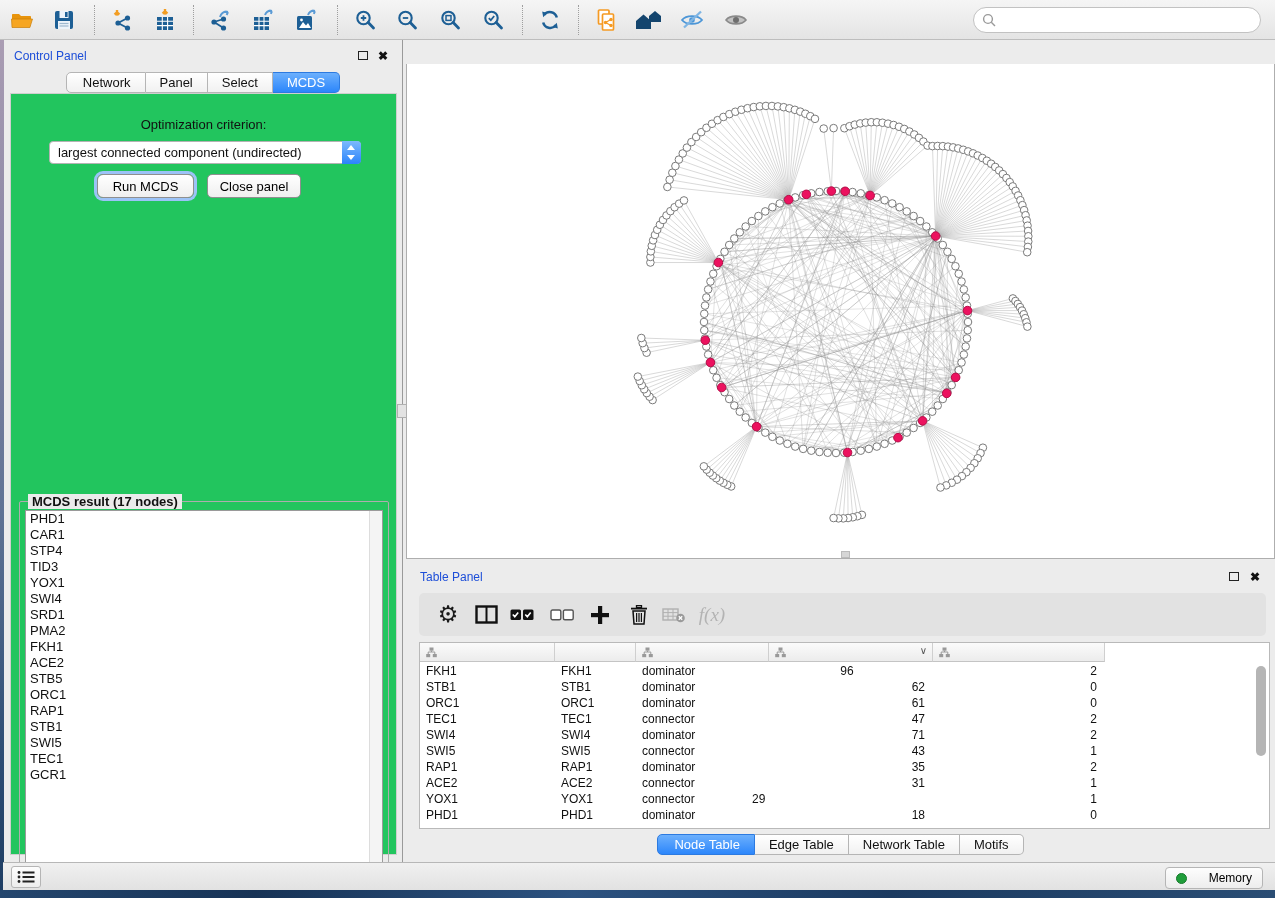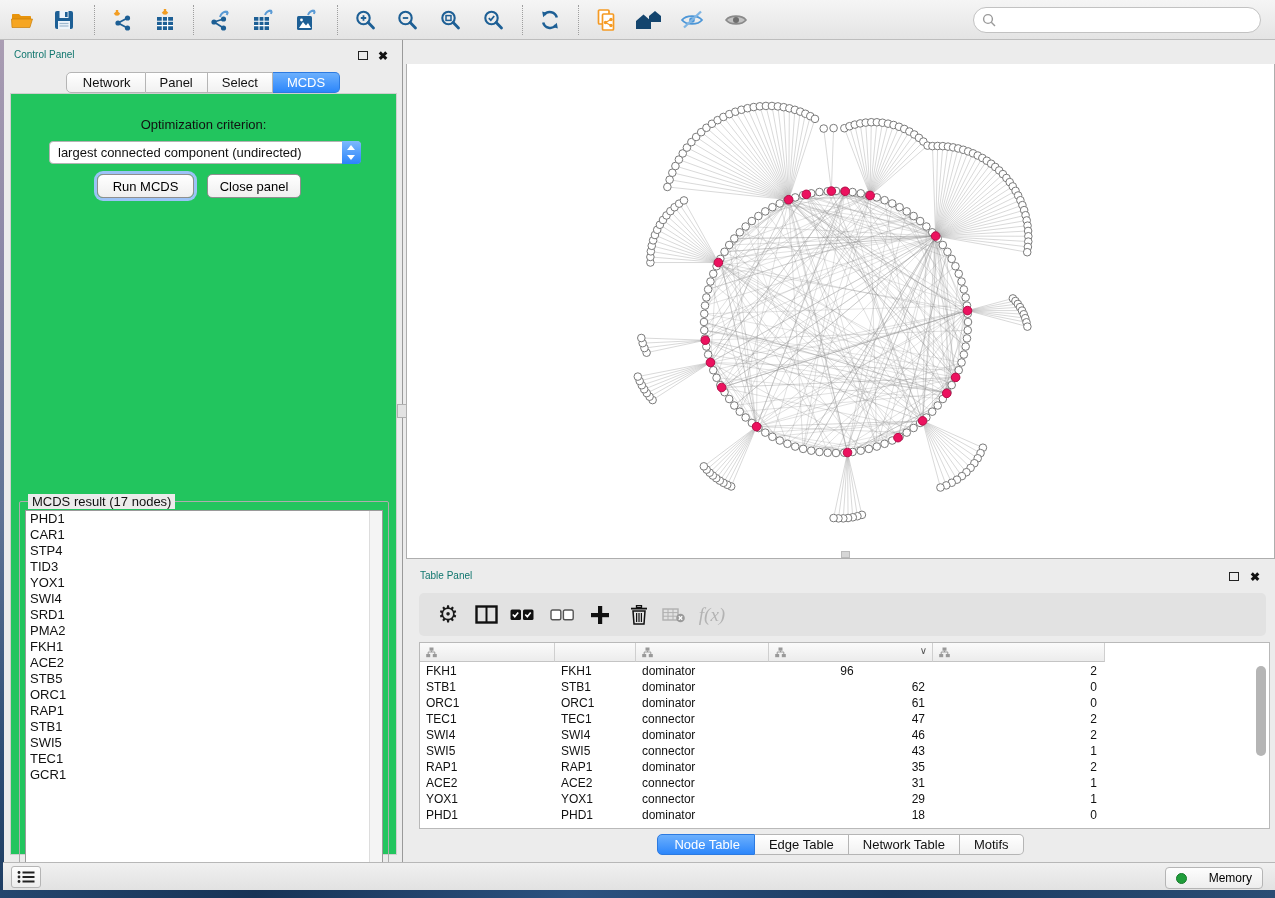--- a/index.html
+++ b/index.html
@@ -19,21 +19,21 @@
 
   
   #wall-left { position:absolute; left:0; top:40px; width:4px; height:858px;
                background:linear-gradient(#aa9db3,#8b87a6 25%,#5f7395 55%,#2f4f76 82%,#1d3c62); }
   #wall-bottom { position:absolute; left:0; top:890px; width:1275px; height:8px;
                background:linear-gradient(90deg,#24466e,#173356 20%,#2c5280 45%,#1b3a60 70%,#2a4d74); }
 
   
   #control-panel { position:absolute; left:4px; top:40px; width:399px; height:822px; background:#ececec;
                    border-right:1px solid #9a9a9a; }
-  .panel-title { position:absolute; left:10px; top:9px; font-size:10px; color:#0f766e; }
+  .panel-title { position:absolute; left:10px; top:9px; font-size:12px; color:#1d4ed8; }
   .float-ico { position:absolute; width:10px; height:9px; border:1.5px solid #222; background:transparent; }
   .close-ico { position:absolute; font-size:12px; font-weight:bold; color:#111; line-height:10px; }
   #cp-tabs { position:absolute; left:0; top:32px; width:100%; display:flex; justify-content:center; }
   .tab { height:21px; font-size:13px; padding:0 14px; border:1px solid #b5b5b5; border-left:none;
          background:linear-gradient(#ffffff,#f1f1f1); display:flex; align-items:center; cursor:pointer; }
   .tab:first-child { border-left:1px solid #b5b5b5; border-radius:5px 0 0 5px;padding-left:16px; }
   .tab:last-child { border-radius:0 5px 5px 0; }
   .tab.sel { background:linear-gradient(#6cb0fd,#2c86fb); color:#fff; border-color:#2c7ae0; }
   #cp-body { position:absolute; left:6px; top:53px; width:387px; height:762px; background:#22c55e;
              border:1px solid #cfcfcf; }
@@ -46,21 +46,21 @@
   .spin .up, .spin .dn { position:absolute; left:5px; width:0; height:0; border-left:4.5px solid transparent;
                          border-right:4.5px solid transparent; }
   .spin .up { top:4px; border-bottom:5px solid #fff; }
   .spin .dn { bottom:4px; border-top:5px solid #fff; }
   .cp-btn { position:absolute; top:80px; height:24px; font-size:13px; font-family:"Liberation Sans",sans-serif;
             border:1px solid #8f8f8f; border-radius:5px; background:linear-gradient(#ffffff,#efefef); cursor:pointer; }
   #run-btn { left:86px; width:97px; box-shadow:0 0 0 3px #9cc3f7;border-radius:6px; }
   #closep-btn { left:196px; width:94px; }
   #mcds-fieldset { position:absolute; left:8px; top:407px; width:370px; height:372px;
                    border:1px solid #adadad; border-radius:2px; }
-  #mcds-legend { position:absolute; left:8px; top:-8px; background:#ebebeb; padding:0 4px; font-size:13px; }
+  #mcds-legend { position:absolute; left:8px; top:-8px; background:#ebebeb; padding:0 4px; font-size:13px;font-weight:bold; }
   #mcds-list { position:absolute; left:5px; top:8px; right:5px; bottom:5px; background:#fff;
                border:1px solid #9a9a9a; overflow:hidden; }
   .mcds-item { font-size:13px; height:16px; line-height:16px; padding-left:4px; }
   #mcds-scroll { position:absolute; top:0; right:0; bottom:0; width:13px; background:#f4f4f4;
                  border-left:1px solid #ddd; }
   #cp-grip { position:absolute; left:397px; top:404px; width:10px; height:14px; background:#e3e3e3;
              border:1px solid #b0b0b0; z-index:5; }
 
   
   #net-window { position:absolute; left:406px; top:42px; width:869px; height:517px; }
@@ -1086,41 +1086,41 @@
         <div class="td-cell" style="top: 52px; left: 349px; width: 164px; text-align: right; padding: 0px 8px 0px 0px;">61</div>
         <div class="td-cell" style="top: 52px; left: 513px; width: 172px; text-align: right; padding: 0px 8px 0px 0px;">0</div>
         <div class="td-cell" style="top: 68px; left: 0px; width: 135px; text-align: left; padding: 0px 0px 0px 6px;">TEC1</div>
         <div class="td-cell" style="top: 68px; left: 135px; width: 81px; text-align: left; padding: 0px 0px 0px 6px;">TEC1</div>
         <div class="td-cell" style="top: 68px; left: 216px; width: 133px; text-align: left; padding: 0px 0px 0px 6px;">connector</div>
         <div class="td-cell" style="top: 68px; left: 349px; width: 164px; text-align: right; padding: 0px 8px 0px 0px;">47</div>
         <div class="td-cell" style="top: 68px; left: 513px; width: 172px; text-align: right; padding: 0px 8px 0px 0px;">2</div>
         <div class="td-cell" style="top: 84px; left: 0px; width: 135px; text-align: left; padding: 0px 0px 0px 6px;">SWI4</div>
         <div class="td-cell" style="top: 84px; left: 135px; width: 81px; text-align: left; padding: 0px 0px 0px 6px;">SWI4</div>
         <div class="td-cell" style="top: 84px; left: 216px; width: 133px; text-align: left; padding: 0px 0px 0px 6px;">dominator</div>
-        <div class="td-cell" style="top: 84px; left: 349px; width: 164px; text-align: right; padding: 0px 8px 0px 0px;">46</div>
+        <div class="td-cell" style="top: 84px; left: 349px; width: 164px; text-align: right; padding: 0px 8px 0px 0px;">71</div>
         <div class="td-cell" style="top: 84px; left: 513px; width: 172px; text-align: right; padding: 0px 8px 0px 0px;">2</div>
         <div class="td-cell" style="top: 100px; left: 0px; width: 135px; text-align: left; padding: 0px 0px 0px 6px;">SWI5</div>
         <div class="td-cell" style="top: 100px; left: 135px; width: 81px; text-align: left; padding: 0px 0px 0px 6px;">SWI5</div>
         <div class="td-cell" style="top: 100px; left: 216px; width: 133px; text-align: left; padding: 0px 0px 0px 6px;">connector</div>
         <div class="td-cell" style="top: 100px; left: 349px; width: 164px; text-align: right; padding: 0px 8px 0px 0px;">43</div>
         <div class="td-cell" style="top: 100px; left: 513px; width: 172px; text-align: right; padding: 0px 8px 0px 0px;">1</div>
         <div class="td-cell" style="top: 116px; left: 0px; width: 135px; text-align: left; padding: 0px 0px 0px 6px;">RAP1</div>
         <div class="td-cell" style="top: 116px; left: 135px; width: 81px; text-align: left; padding: 0px 0px 0px 6px;">RAP1</div>
         <div class="td-cell" style="top: 116px; left: 216px; width: 133px; text-align: left; padding: 0px 0px 0px 6px;">dominator</div>
         <div class="td-cell" style="top: 116px; left: 349px; width: 164px; text-align: right; padding: 0px 8px 0px 0px;">35</div>
         <div class="td-cell" style="top: 116px; left: 513px; width: 172px; text-align: right; padding: 0px 8px 0px 0px;">2</div>
         <div class="td-cell" style="top: 132px; left: 0px; width: 135px; text-align: left; padding: 0px 0px 0px 6px;">ACE2</div>
         <div class="td-cell" style="top: 132px; left: 135px; width: 81px; text-align: left; padding: 0px 0px 0px 6px;">ACE2</div>
         <div class="td-cell" style="top: 132px; left: 216px; width: 133px; text-align: left; padding: 0px 0px 0px 6px;">connector</div>
         <div class="td-cell" style="top: 132px; left: 349px; width: 164px; text-align: right; padding: 0px 8px 0px 0px;">31</div>
         <div class="td-cell" style="top: 132px; left: 513px; width: 172px; text-align: right; padding: 0px 8px 0px 0px;">1</div>
         <div class="td-cell" style="top: 148px; left: 0px; width: 135px; text-align: left; padding: 0px 0px 0px 6px;">YOX1</div>
         <div class="td-cell" style="top: 148px; left: 135px; width: 81px; text-align: left; padding: 0px 0px 0px 6px;">YOX1</div>
         <div class="td-cell" style="top: 148px; left: 216px; width: 133px; text-align: left; padding: 0px 0px 0px 6px;">connector</div>
-        <div class="td-cell" style="top: 148px; left: 349px; width: 164px; text-align: right; padding: 0px 8px 0px 0px;">29</div>
+        <div class="td-cell" style="top: 148px; left: 332px; width: 164px; text-align: left; padding: 0px 8px 0px 0px;">29</div>
         <div class="td-cell" style="top: 148px; left: 513px; width: 172px; text-align: right; padding: 0px 8px 0px 0px;">1</div>
         <div class="td-cell" style="top: 164px; left: 0px; width: 135px; text-align: left; padding: 0px 0px 0px 6px;">PHD1</div>
         <div class="td-cell" style="top: 164px; left: 135px; width: 81px; text-align: left; padding: 0px 0px 0px 6px;">PHD1</div>
         <div class="td-cell" style="top: 164px; left: 216px; width: 133px; text-align: left; padding: 0px 0px 0px 6px;">dominator</div>
         <div class="td-cell" style="top: 164px; left: 349px; width: 164px; text-align: right; padding: 0px 8px 0px 0px;">18</div>
         <div class="td-cell" style="top: 164px; left: 513px; width: 172px; text-align: right; padding: 0px 8px 0px 0px;">0</div>
       </div>
     <div id="tp-scroll">
       <div id="tp-thumb"></div>
     </div>

